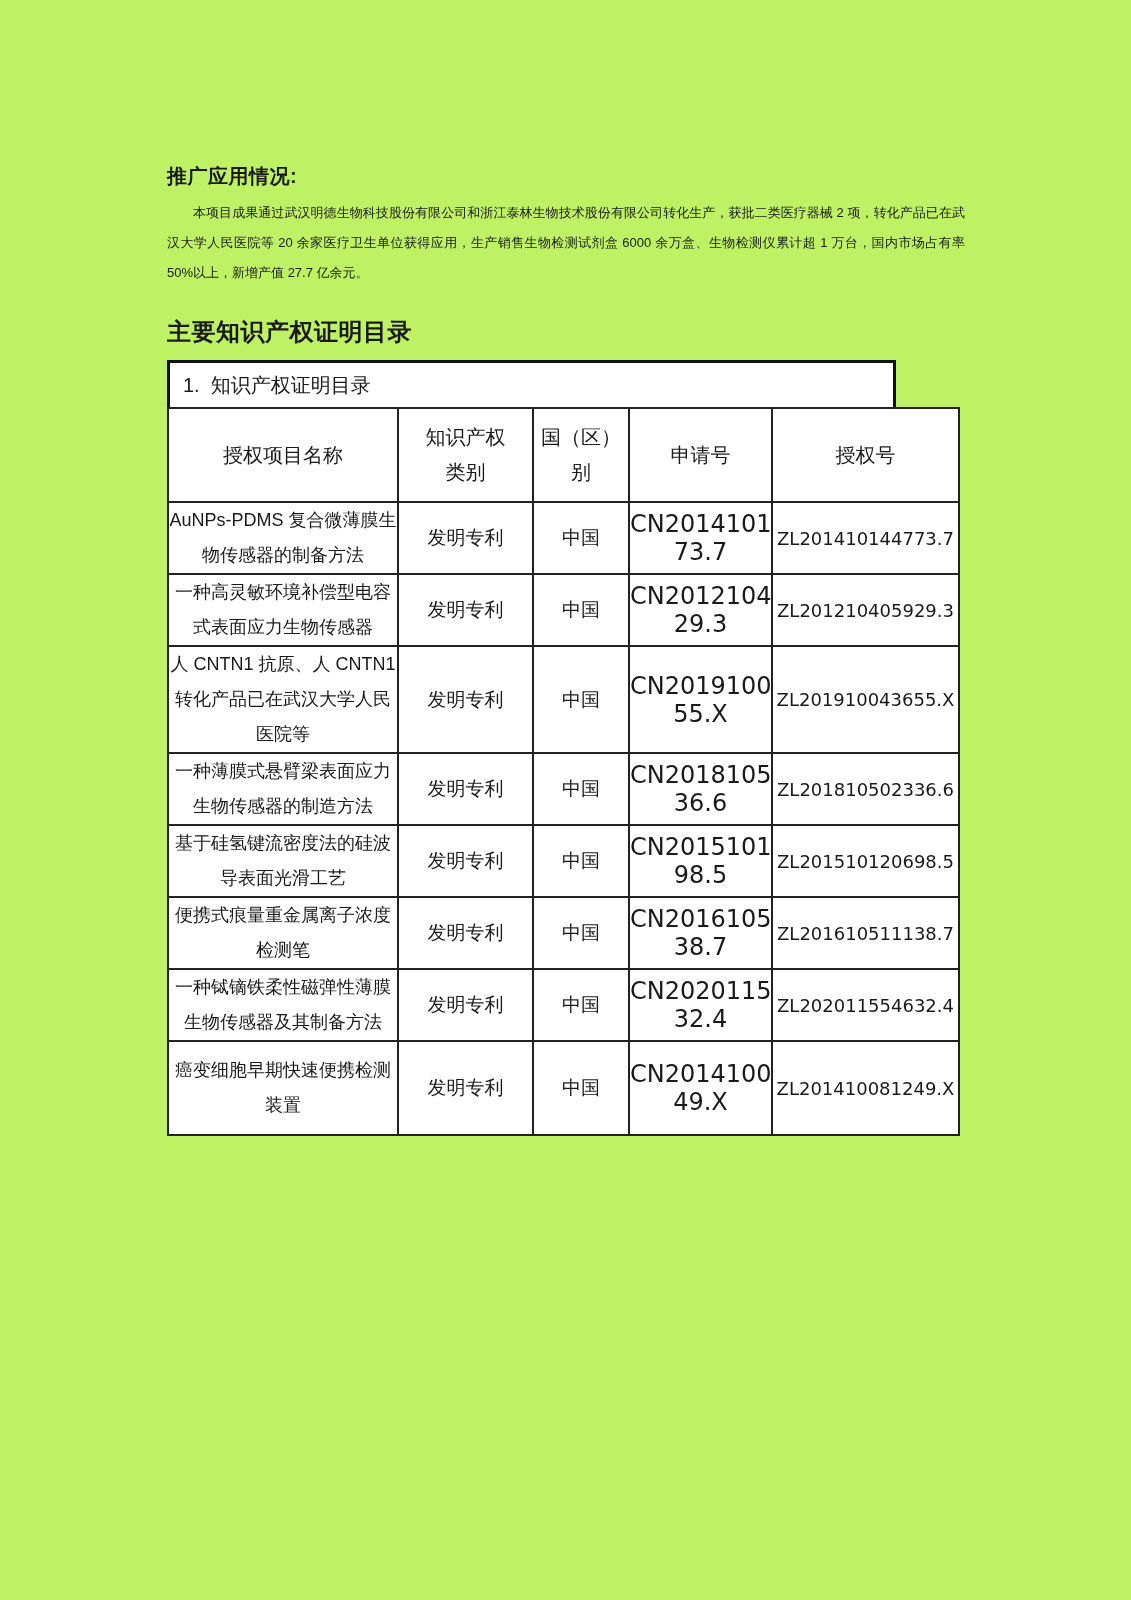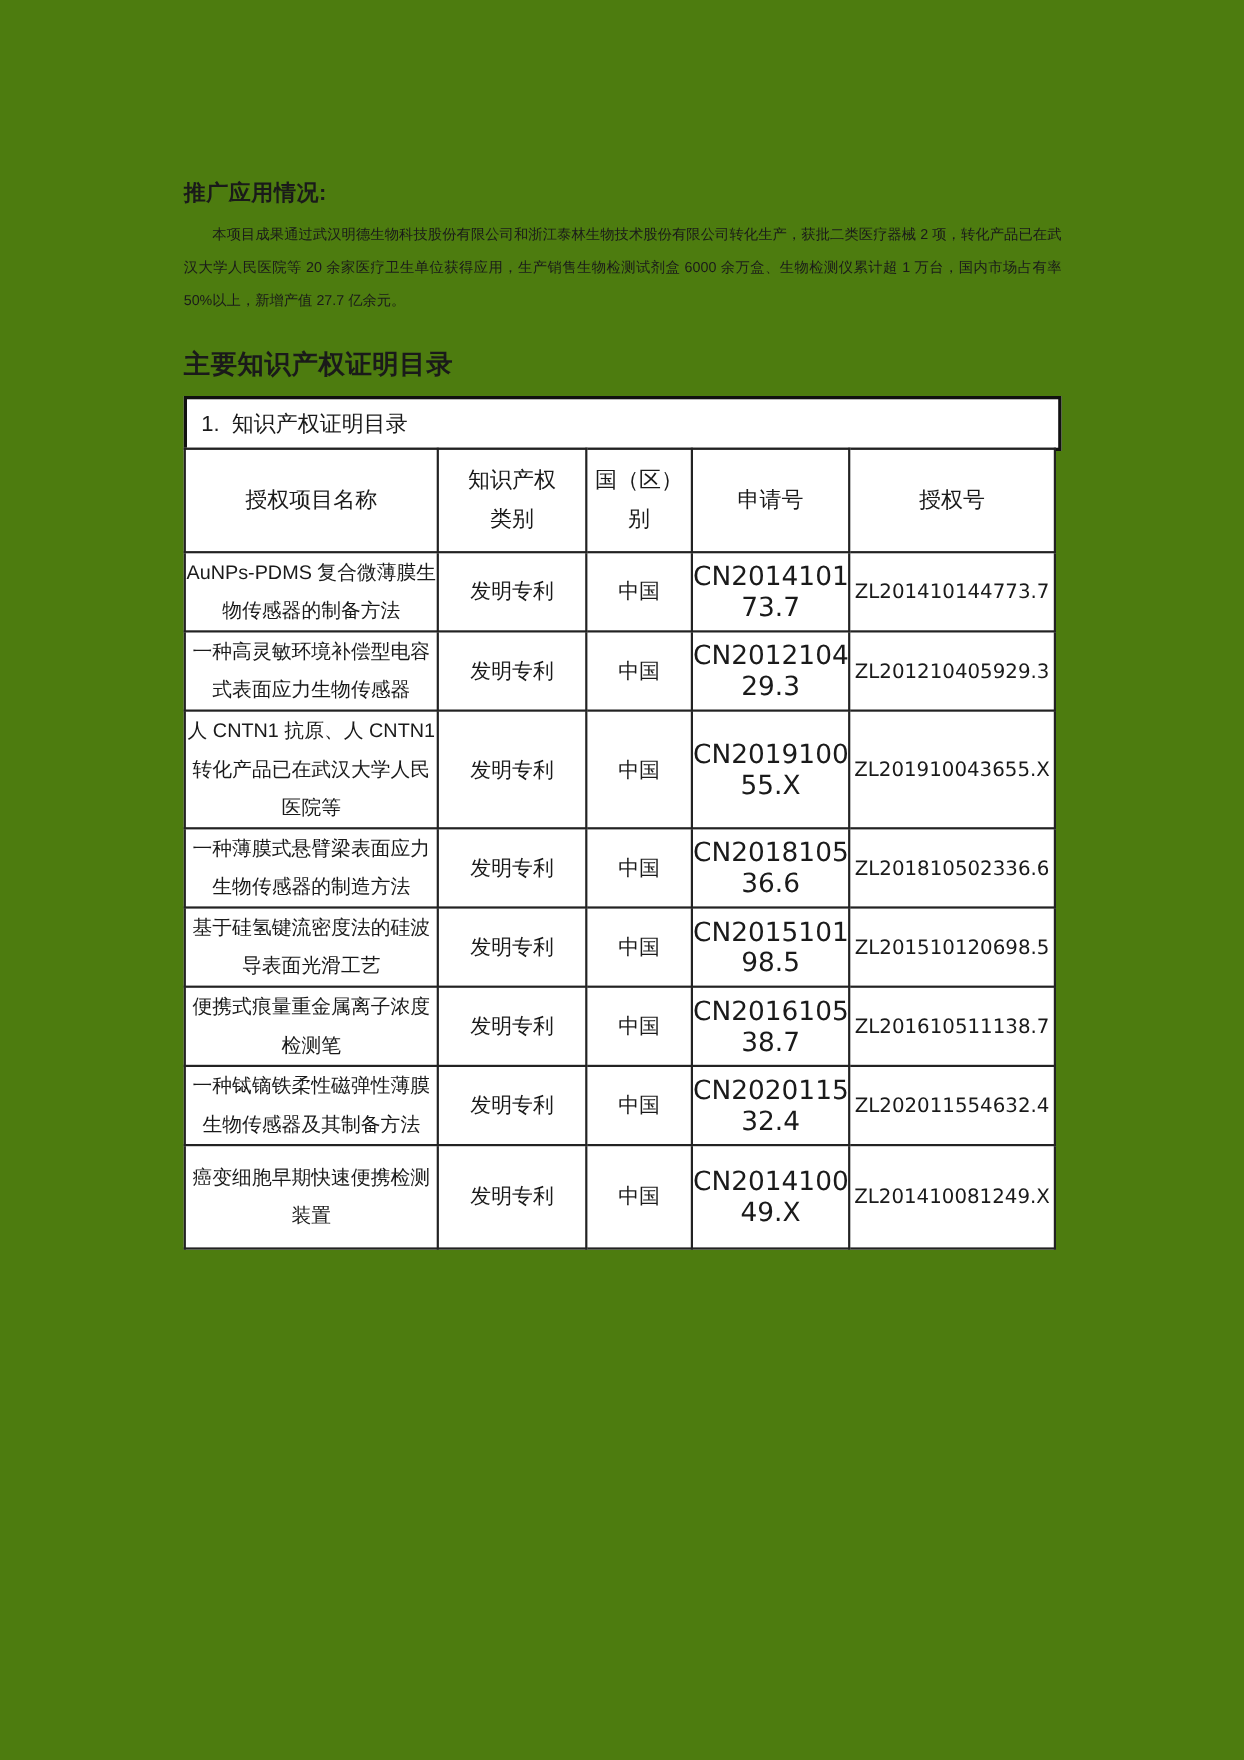--- a/index.html
+++ b/index.html
@@ -6,21 +6,21 @@
     margin: 0;
     padding: 0;
     background: #ffffff;
     color: #1a1a1a;
     font-family: "Liberation Sans", "DejaVu Sans", sans-serif;
   }
   .page {
     position: relative;
     width: 1131px;
     height: 1600px;
-    background: #4d7c0f;
+    background: #bef264;
     box-sizing: border-box;
     padding: 163px 166px 0 167px;
     overflow: hidden;
   }
   .sec-heading {
     font-size: 20px;
     font-weight: 700;
     line-height: 26px;
     letter-spacing: 0.5px;
   }
@@ -35,21 +35,21 @@
   .sec-heading-2 {
     margin-top: 31px;
     font-size: 24px;
     font-weight: 700;
     line-height: 26px;
     letter-spacing: 0.5px;
   }
   .caption-box {
     margin-top: 15px;
     box-sizing: border-box;
-    width: 798px;
+    width: 729px;
     height: 50px;
     border: 3px solid #111;
     display: flex;
     align-items: center;
     padding-left: 13px;
     font-size: 20px;
     white-space: pre;
     background: #fff;
   }
   table.ip-table {

